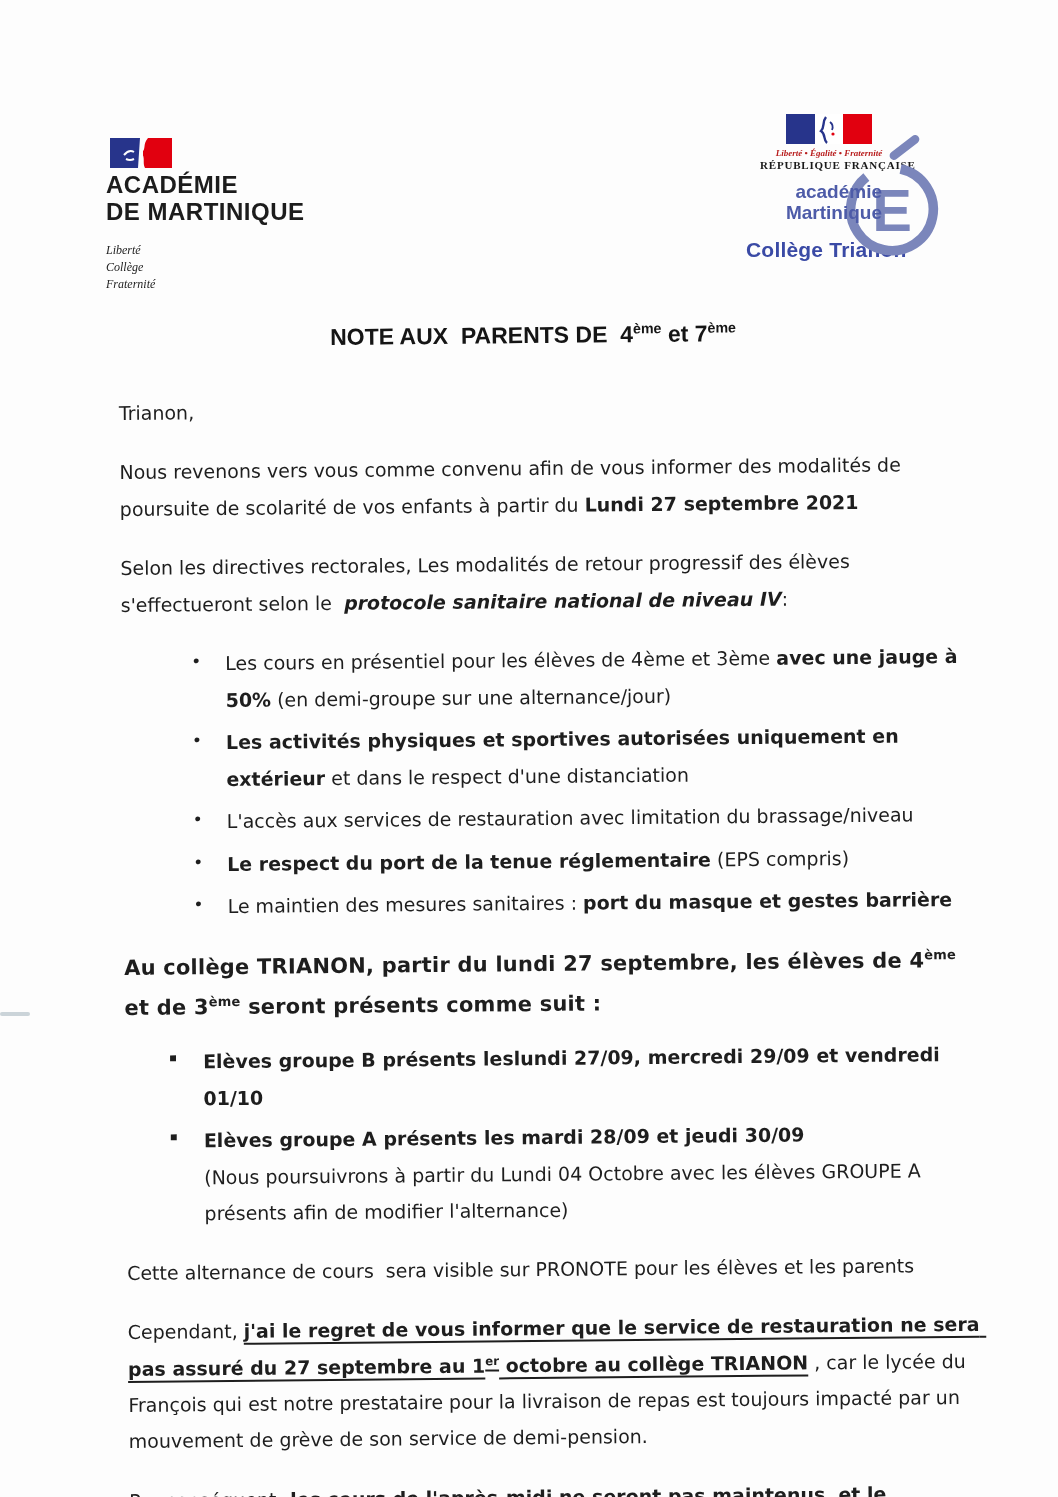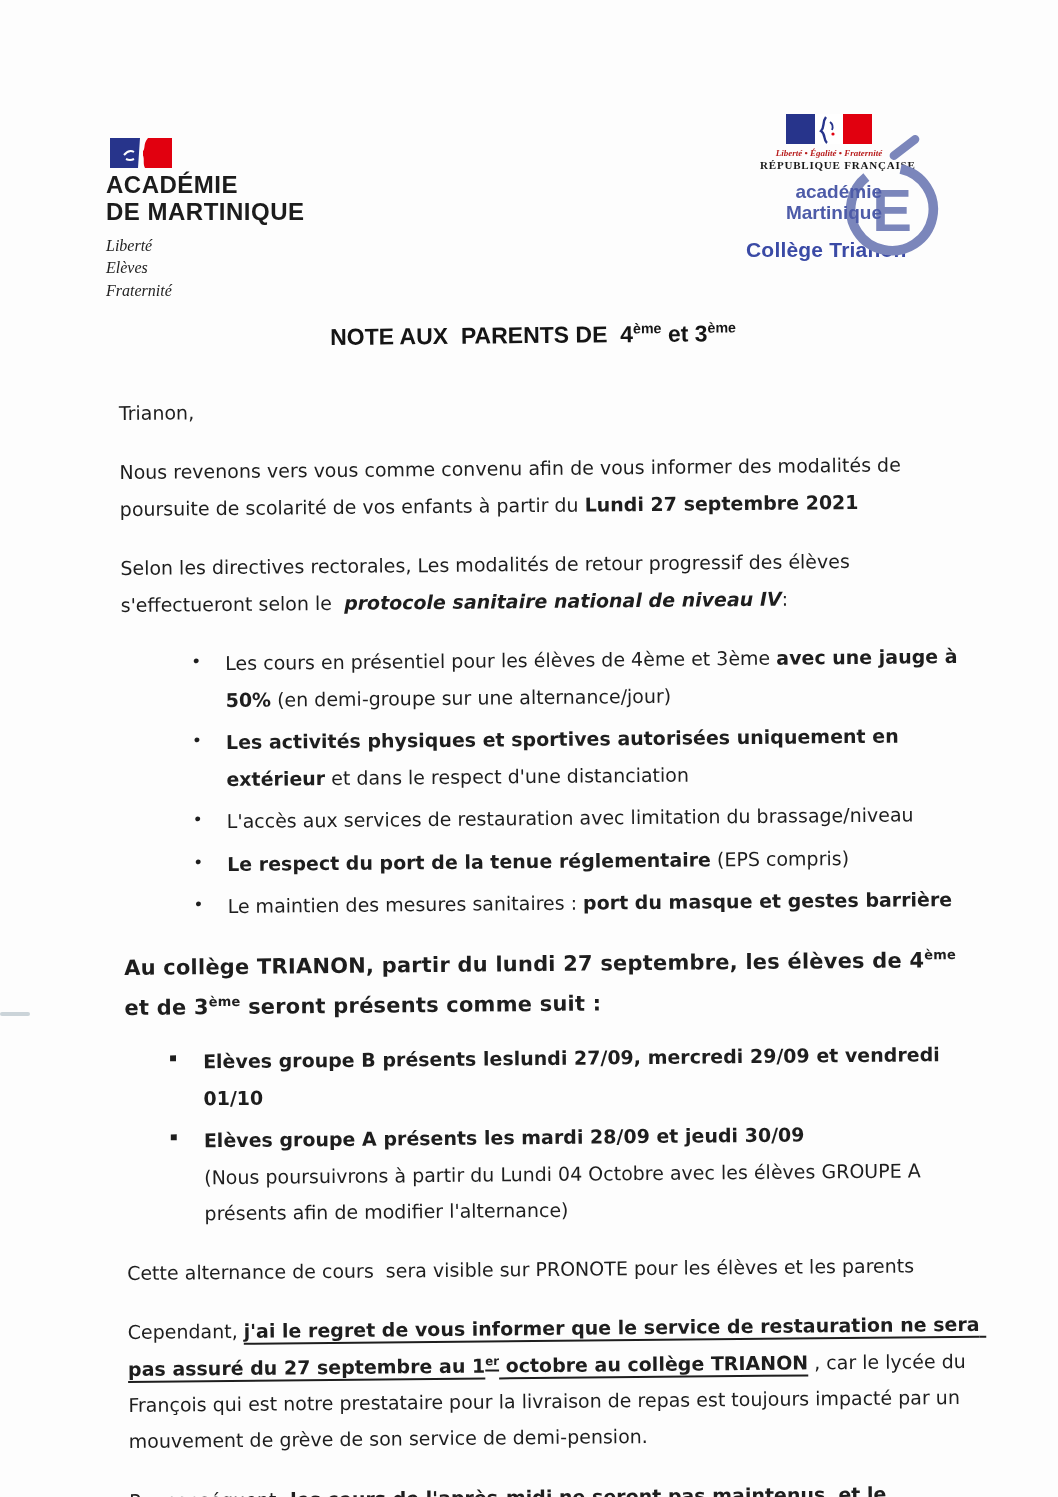--- a/index.html
+++ b/index.html
@@ -6,22 +6,22 @@
   .page{
     position:relative;width:1058px;height:1497px;background:#fdfdfd;
     overflow:hidden;font-family:"DejaVu Sans",sans-serif;color:#1d1d1d;
     margin:0 auto;
   }
   
   .hdr-left{position:absolute;left:106px;top:138px;}
   .hdr-left .flag{display:block;margin-bottom:4px;margin-left:4px;}
   .acad{font-family:"Liberation Sans",sans-serif;font-weight:bold;font-size:24px;
         letter-spacing:.5px;color:#1c1c1c;line-height:1.12;}
-  .motto{font-family:"Liberation Serif",serif;font-style:italic;font-size:16px;
-         color:#222;margin-top:9px;line-height:1.42;}
+  .motto{font-family:"Liberation Serif",serif;font-style:italic;font-size:12px;
+         color:#222;margin-top:16px;line-height:1.42;}
   
   .hdr-right{position:absolute;left:733px;top:114px;width:200px;margin-left:11px;}
   .republic-block{width:138px;margin-left:16px;text-align:center;}
   .republic-block .flag{display:block;margin:0 auto 2px auto;}
   .motto-line{color:#b81d1d;font-size:9px;font-style:italic;font-weight:bold;
               font-family:"Liberation Serif",serif;white-space:nowrap;}
   .republic-line{font-size:11px;font-weight:bold;letter-spacing:.8px;color:#1a1a1a;
                  font-family:"Liberation Serif",serif;white-space:nowrap;margin-top:1px;}
   .brand{position:absolute;right:62px;top:68px;text-align:right;
          font-family:"Liberation Sans",sans-serif;font-weight:bold;font-size:19px;
@@ -61,21 +61,21 @@
       <rect x="0" y="0" width="30" height="30" fill="#27348b"></rect>
       <rect x="33" y="0" width="29" height="30" fill="#e1000f"></rect>
       <path d="M30,0 L38,0 C32,7 37,11 31,15 C36,19 32,25 35,30 L28,30 Z" fill="#fdfdfd"></path>
       <path d="M14,17 q5,-6 10,-3" stroke="#fdfdfd" stroke-width="2" fill="none"></path>
       <path d="M16,21 q4,2 8,0" stroke="#fdfdfd" stroke-width="2" fill="none"></path>
     </svg>
     <div class="acad">ACADÉMIE</div>
     <div class="acad">DE MARTINIQUE</div>
     <div class="motto">
       <div>Liberté</div>
-      <div>Elèves</div>
+      <div>Collège</div>
       <div>Fraternité</div>
     </div>
   </div>
 
   <div class="hdr-right">
     <div class="republic-block">
       <svg class="flag" width="86" height="32" viewBox="0 0 86 32">
         <rect x="0" y="0" width="29" height="30" fill="#27348b"></rect>
         <rect x="29" y="0" width="28" height="30" fill="#ffffff"></rect>
         <rect x="57" y="0" width="29" height="30" fill="#e1000f"></rect>
@@ -95,21 +95,21 @@
     <svg class="e-logo" width="96" height="126" viewBox="0 0 100 130">
       <line x1="52" y1="24" x2="74" y2="7" stroke="#7b86bb" stroke-width="9" stroke-linecap="round"></line>
       <circle cx="50" cy="80" r="43" fill="none" stroke="#7b86bb" stroke-width="10" stroke-dasharray="232 38" transform="rotate(-78 50 80)"></circle>
       <text x="50" y="102" font-size="62" font-weight="bold" fill="#7b86bb" text-anchor="middle" font-family="Liberation Sans, sans-serif">E</text>
     </svg>
 
     <div class="school" style="color:#3a4aa5;">Collège Trianon</div>
   </div>
 
   <div class="letter">
-    <div class="title" id="title"><span>NOTE AUX  PARENTS DE  4</span><span class="sup">ème</span><span> et 3</span><span class="sup">ème</span></div>
+    <div class="title" id="title"><span>NOTE AUX  PARENTS DE  4</span><span class="sup">ème</span><span> et 7</span><span class="sup">ème</span></div>
     <div class="body" id="body">
         <p class="p"><span>Trianon,</span></p>
         <p class="p"><span>Nous revenons vers vous comme convenu afin de vous informer des modalités de poursuite de scolarité de vos enfants à partir du </span><span class="b">Lundi 27 septembre 2021</span></p>
         <p class="p"><span>Selon les directives rectorales, Les modalités de retour progressif des élèves s'effectueront selon le  </span><span class="b i">protocole sanitaire national de niveau IV</span><span>:</span></p>
         <div class="ul dot">
           <div class="li">
             <span class="marker">•</span>
             <span class="li-text"><span>Les cours en présentiel pour les élèves de 4ème et 3ème </span><span class="b">avec une jauge à 50%</span><span> (en demi-groupe sur une alternance/jour)</span></span>
           </div>
           <div class="li">

